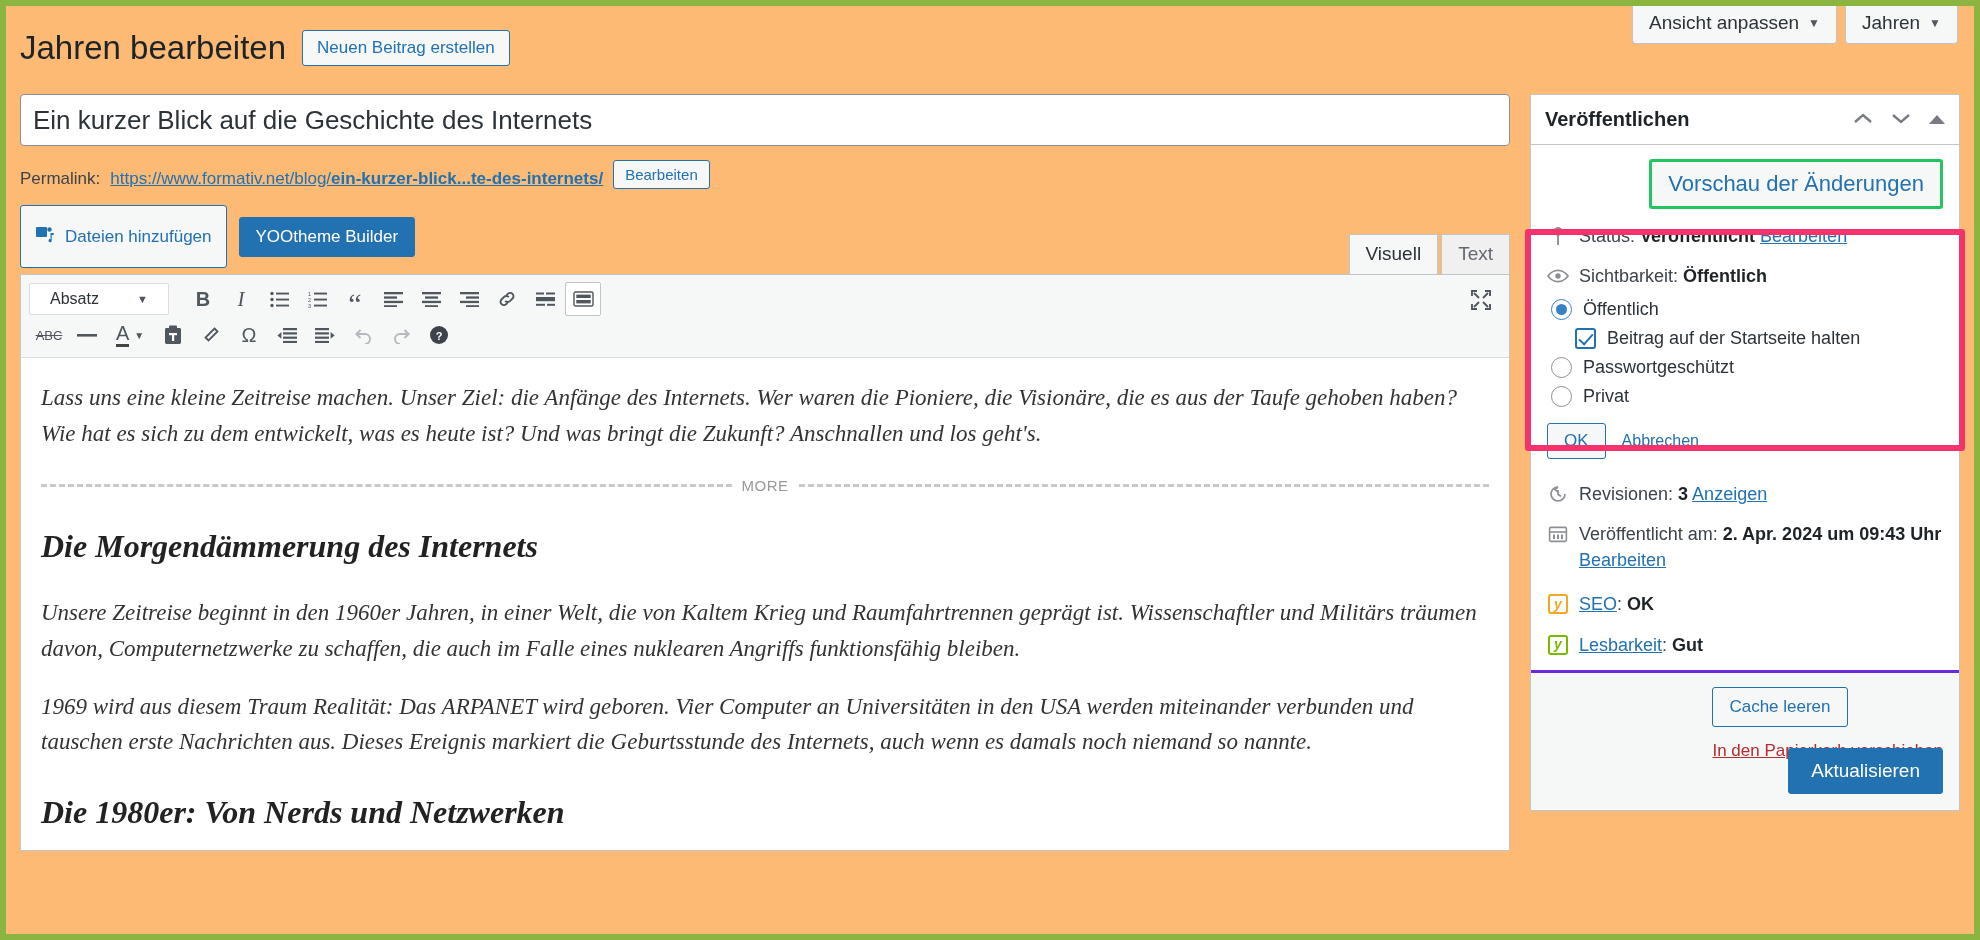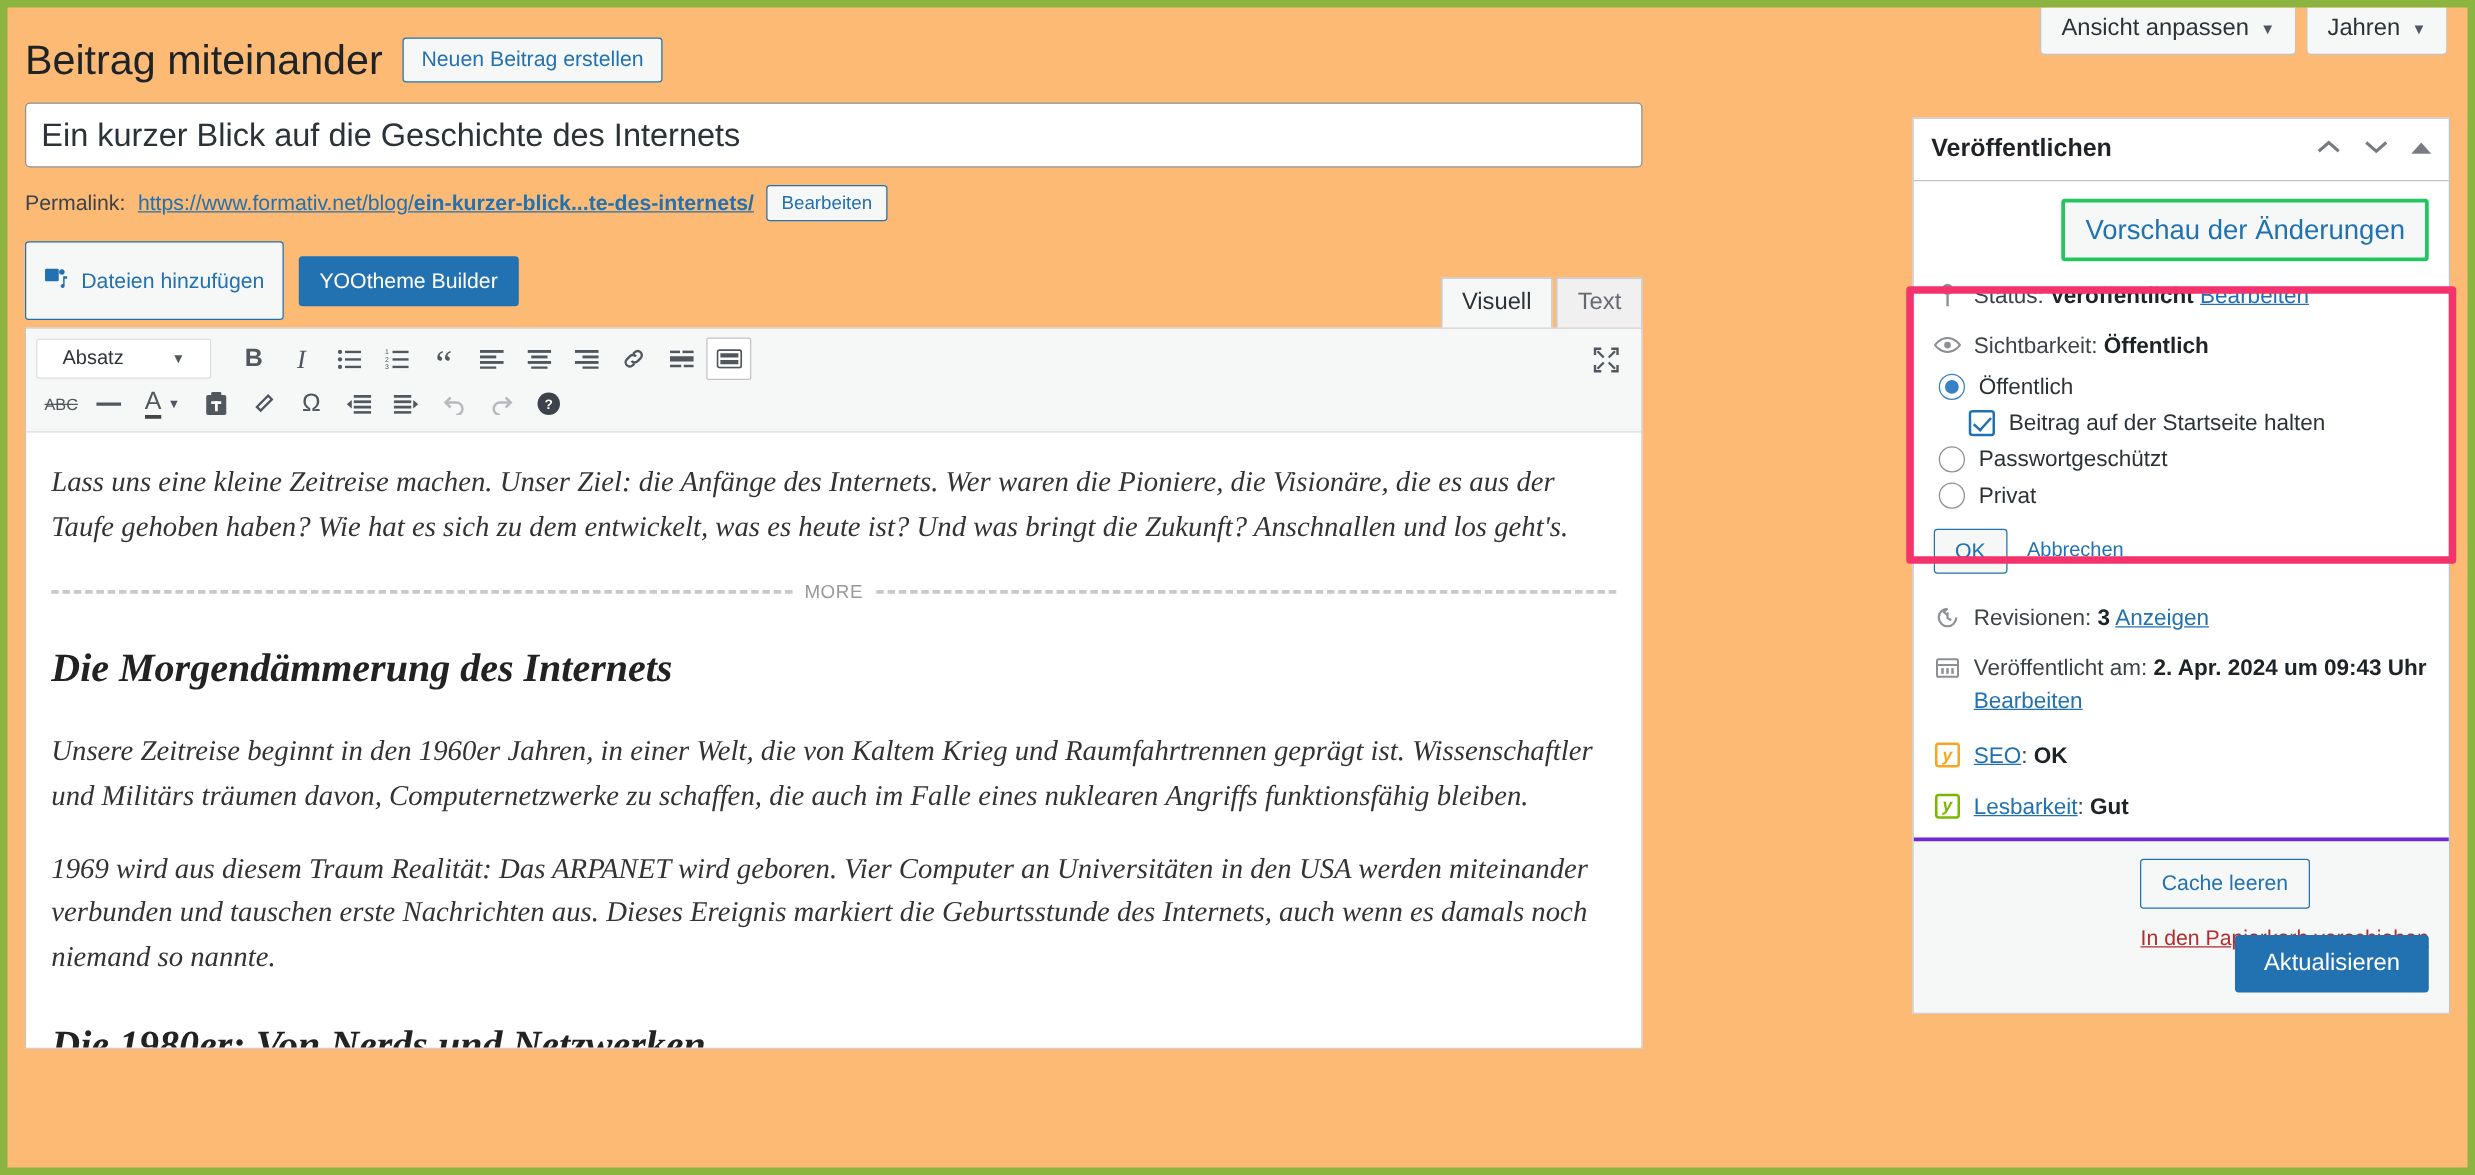--- a/index.html
+++ b/index.html
@@ -54,38 +54,38 @@
     border-radius: 3px;
     color: #2271b1;
     font-size: 17px;
     padding: 7px 14px;
     cursor: pointer;
   }
 
   
   .editor-col {
     position: absolute;
-    top: 76px; left: 14px;
-    width: 1294px;
+    top: 88px; left: 14px;
+    width: 1490px;
   }
   .title-input {
     width: 100%;
     height: 52px;
     border: 1px solid #8c8f94;
     border-radius: 4px;
     background: #fff;
     font-size: 26px;
     color: #2c3338;
     padding: 4px 12px;
     font-family: "Liberation Sans", sans-serif;
     outline: none;
   }
   .permalink-row {
     margin-top: 14px;
-    display: flex; align-items: center; gap: 10px;
+    display: flex; align-items: flex-end; gap: 10px;
     font-size: 17px; color: #646970;
   }
   .permalink-label { color: #3c434a; }
   .permalink-link {
     color: #2271b1; text-decoration: underline;
     cursor: pointer;
   }
   .permalink-slug { font-weight: bold; }
   .edit-slug-btn {
     background: #f6f7f7;
@@ -407,21 +407,21 @@
       <span>Ansicht anpassen</span>
       <span class="caret">▼</span>
     </div>
     <div class="screen-btn">
       <span>Jahren</span>
       <span class="caret">▼</span>
     </div>
   </div>
 
   <div class="page-head">
-    <h1 class="page-title">Beitrag miteinander</h1>
+    <h1 class="page-title">Jahren bearbeiten</h1>
     <button class="add-new-btn">Neuen Beitrag erstellen</button>
   </div>
 
   <div class="editor-col">
 
     <input class="title-input" type="text" value="Ein kurzer Blick auf die Geschichte des Internets" style="">
 
     <div class="permalink-row">
       <span class="permalink-label">Permalink:</span>
       <span>

